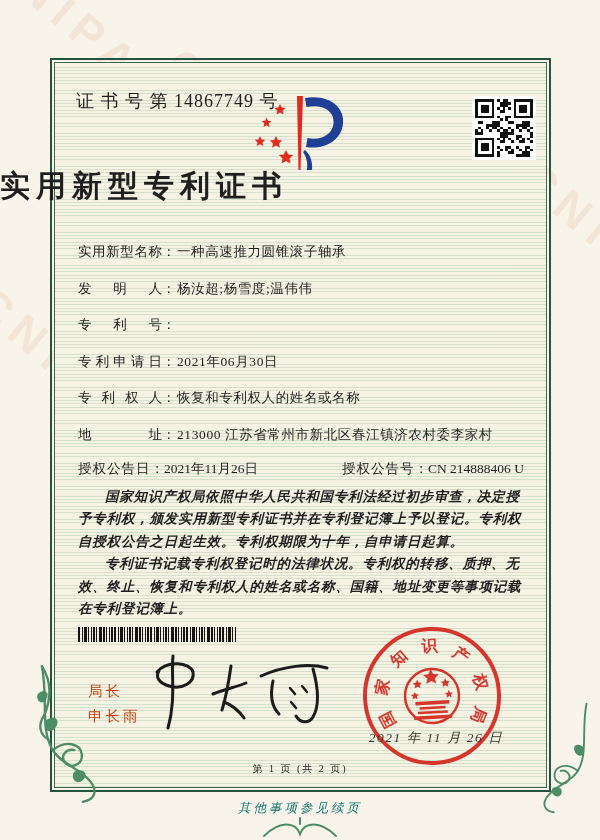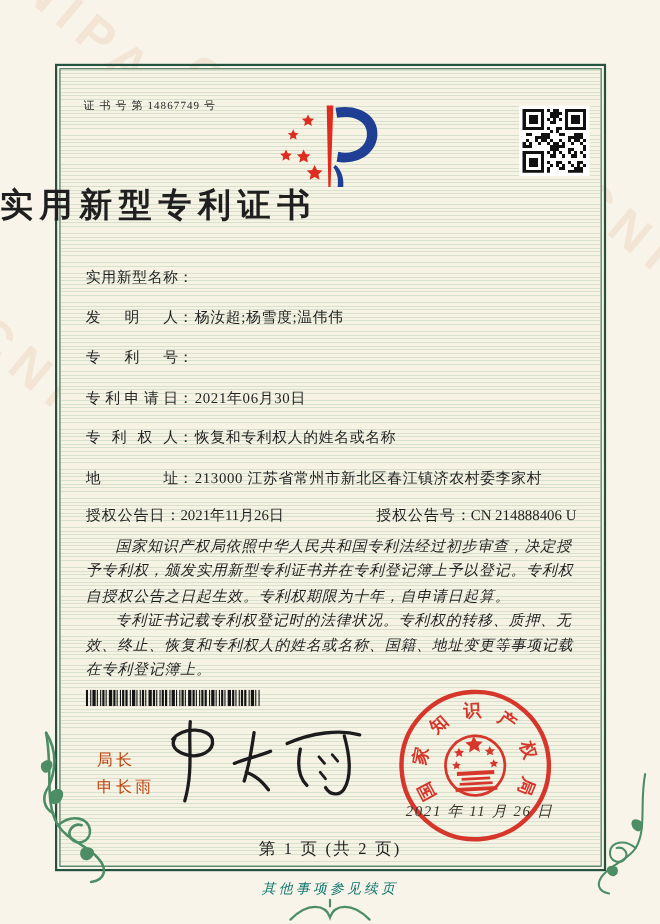--- a/index.html
+++ b/index.html
@@ -11,53 +11,53 @@
       transform:rotate(40deg);white-space:nowrap;z-index:0;}
   
   .frame{position:absolute;left:50px;top:58px;width:497px;height:730px;
          border:2px solid #24523e;z-index:1;}
   .frame-inner{position:absolute;inset:2px;border:1px solid #3a6b52;
          background:
            repeating-linear-gradient(0deg, rgba(148,188,158,0.32) 0px, rgba(148,188,158,0.32) 0.8px,
              rgba(0,0,0,0) 0.8px, rgba(0,0,0,0) 3.3px),
            #f6f3e4;}
   .content{position:absolute;inset:0;z-index:2;}
-  .cert-no{position:absolute;left:76px;top:89px;font-size:10px;letter-spacing:1px;}
+  .cert-no{position:absolute;left:76px;top:89px;font-size:18px;letter-spacing:1px;}
   .logo{position:absolute;left:250px;top:90px;width:100px;height:86px;}
   .qr{position:absolute;left:472px;top:96px;width:64px;height:64px;background:#ffffff;padding:3px;box-sizing:border-box;}
   .qr svg{width:100%;height:100%;}
   .title{position:absolute;left:0;top:166px;width:100%;text-align:left;
          font-size:30px;font-weight:700;letter-spacing:6px;}
   .fields{position:absolute;left:78px;top:241px;width:446px;font-size:13.5px;}
   .row{display:flex;line-height:22px;margin-bottom:14.5px;}
   .row .label{width:84px;text-align:justify;text-align-last:justify;flex:none;}
   .row .colon{width:15px;flex:none;}
   .row .value{flex:1;letter-spacing:0.6px;}
   .grant{position:absolute;left:78px;top:458px;width:446px;display:flex;
          justify-content:space-between;font-size:13.5px;line-height:22px;font-family:Liberation Serif, serif;}
   .grant .label{letter-spacing:1px;}
   .paras{position:absolute;left:78px;top:486px;width:446px;font-size:13.5px;
-         line-height:22.4px;font-style:italic;letter-spacing:0.8px;}
+         line-height:22.4px;font-style:italic;letter-spacing:0.8px;font-weight:bold;}
   .paras p{margin:0;text-indent:2em;}
   .barcode{position:absolute;left:78px;top:627px;width:162px;height:15px;}
   .barcode svg{width:100%;height:100%;}
   .director{position:absolute;left:88px;top:679px;font-size:14.5px;line-height:25px;
             letter-spacing:3px;font-family:"Liberation Sans","DejaVu Sans",sans-serif;color:#c2410c;}
   .signature{position:absolute;left:145px;top:650px;width:195px;height:82px;z-index:3;}
   
   .seal{position:absolute;left:361px;top:625px;width:142px;height:142px;z-index:3;
         transform:rotate(-3deg);opacity:0.93;}
   .seal-ring{position:absolute;inset:2px;border:4.5px solid #d5281e;border-radius:50%;}
   .seal-ring-text{position:absolute;left:50%;top:50%;width:0;height:0;}
   .seal-char{position:absolute;left:-10px;top:-11px;width:20px;height:22px;text-align:center;
              font-size:16px;font-weight:700;color:#d5281e;transform-origin:50% 50%;}
   .emblem{position:absolute;left:42px;top:36px;width:58px;height:70px;}
   .seal-date{position:absolute;left:356px;top:729px;width:160px;text-align:center;
              font-size:13.5px;letter-spacing:1.5px;color:#3b332c;z-index:4;font-style:italic;}
-  .page-no{position:absolute;left:0;top:762px;width:100%;text-align:center;font-size:15px;letter-spacing:2px;}
+  .page-no{position:absolute;left:0;top:762px;width:100%;text-align:center;font-size:10px;letter-spacing:2px;}
   .footer-note{position:absolute;left:0;top:800px;width:100%;text-align:center;
                font-size:12.5px;letter-spacing:3px;font-style:italic;color:#0f766e;}
   .vine{position:absolute;z-index:3;}
   .vine svg{overflow:visible;}
 </style>
 </head>
 <body>
 
 <div class="page">
 
@@ -219,20 +219,21 @@
           </g>
       </svg>
     </div>
 
     <div class="title">实用新型专利证书</div>
 
     <div class="fields">
       <div class="row">
         <span class="label">实用新型名称</span>
           <span class="colon">：</span>
+          <span class="value">一种高速推力圆锥滚子轴承</span>
       </div>
       <div class="row">
         <span class="label">发明人</span>
           <span class="colon">：</span>
           <span class="value">杨汝超;杨雪度;温伟伟</span>
       </div>
       <div class="row">
         <span class="label">专利号</span>
           <span class="colon">：</span>
       </div>

